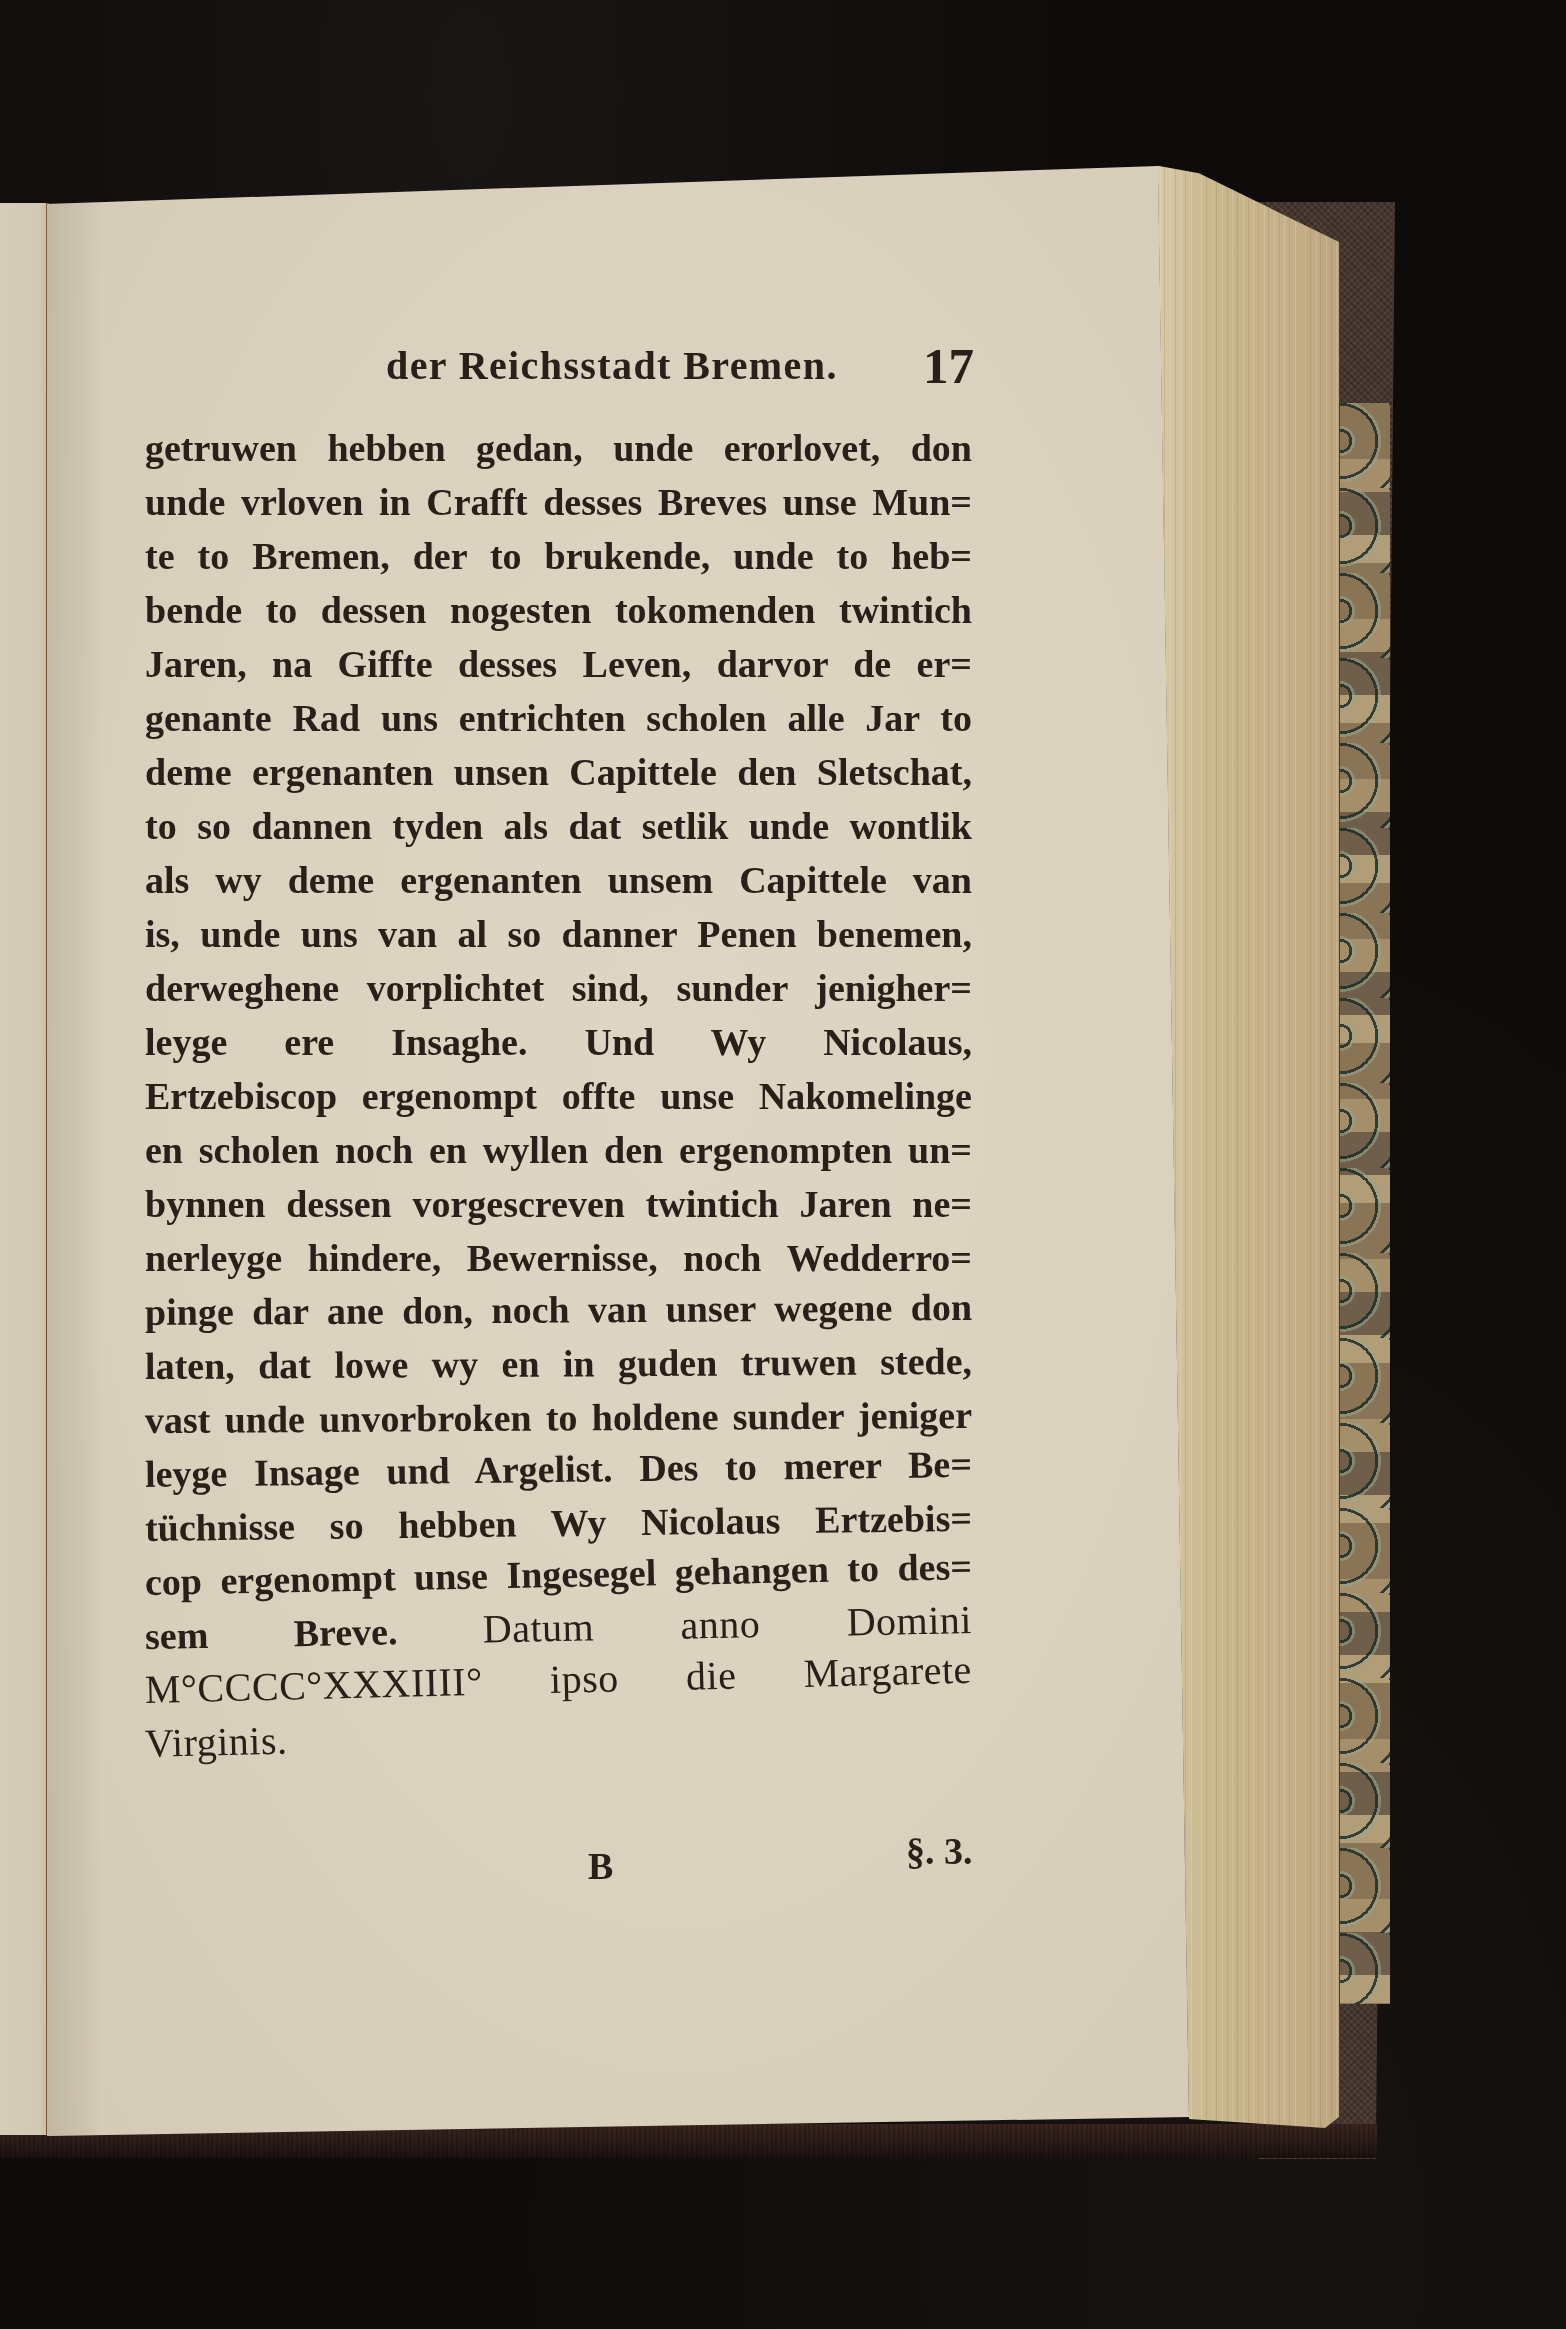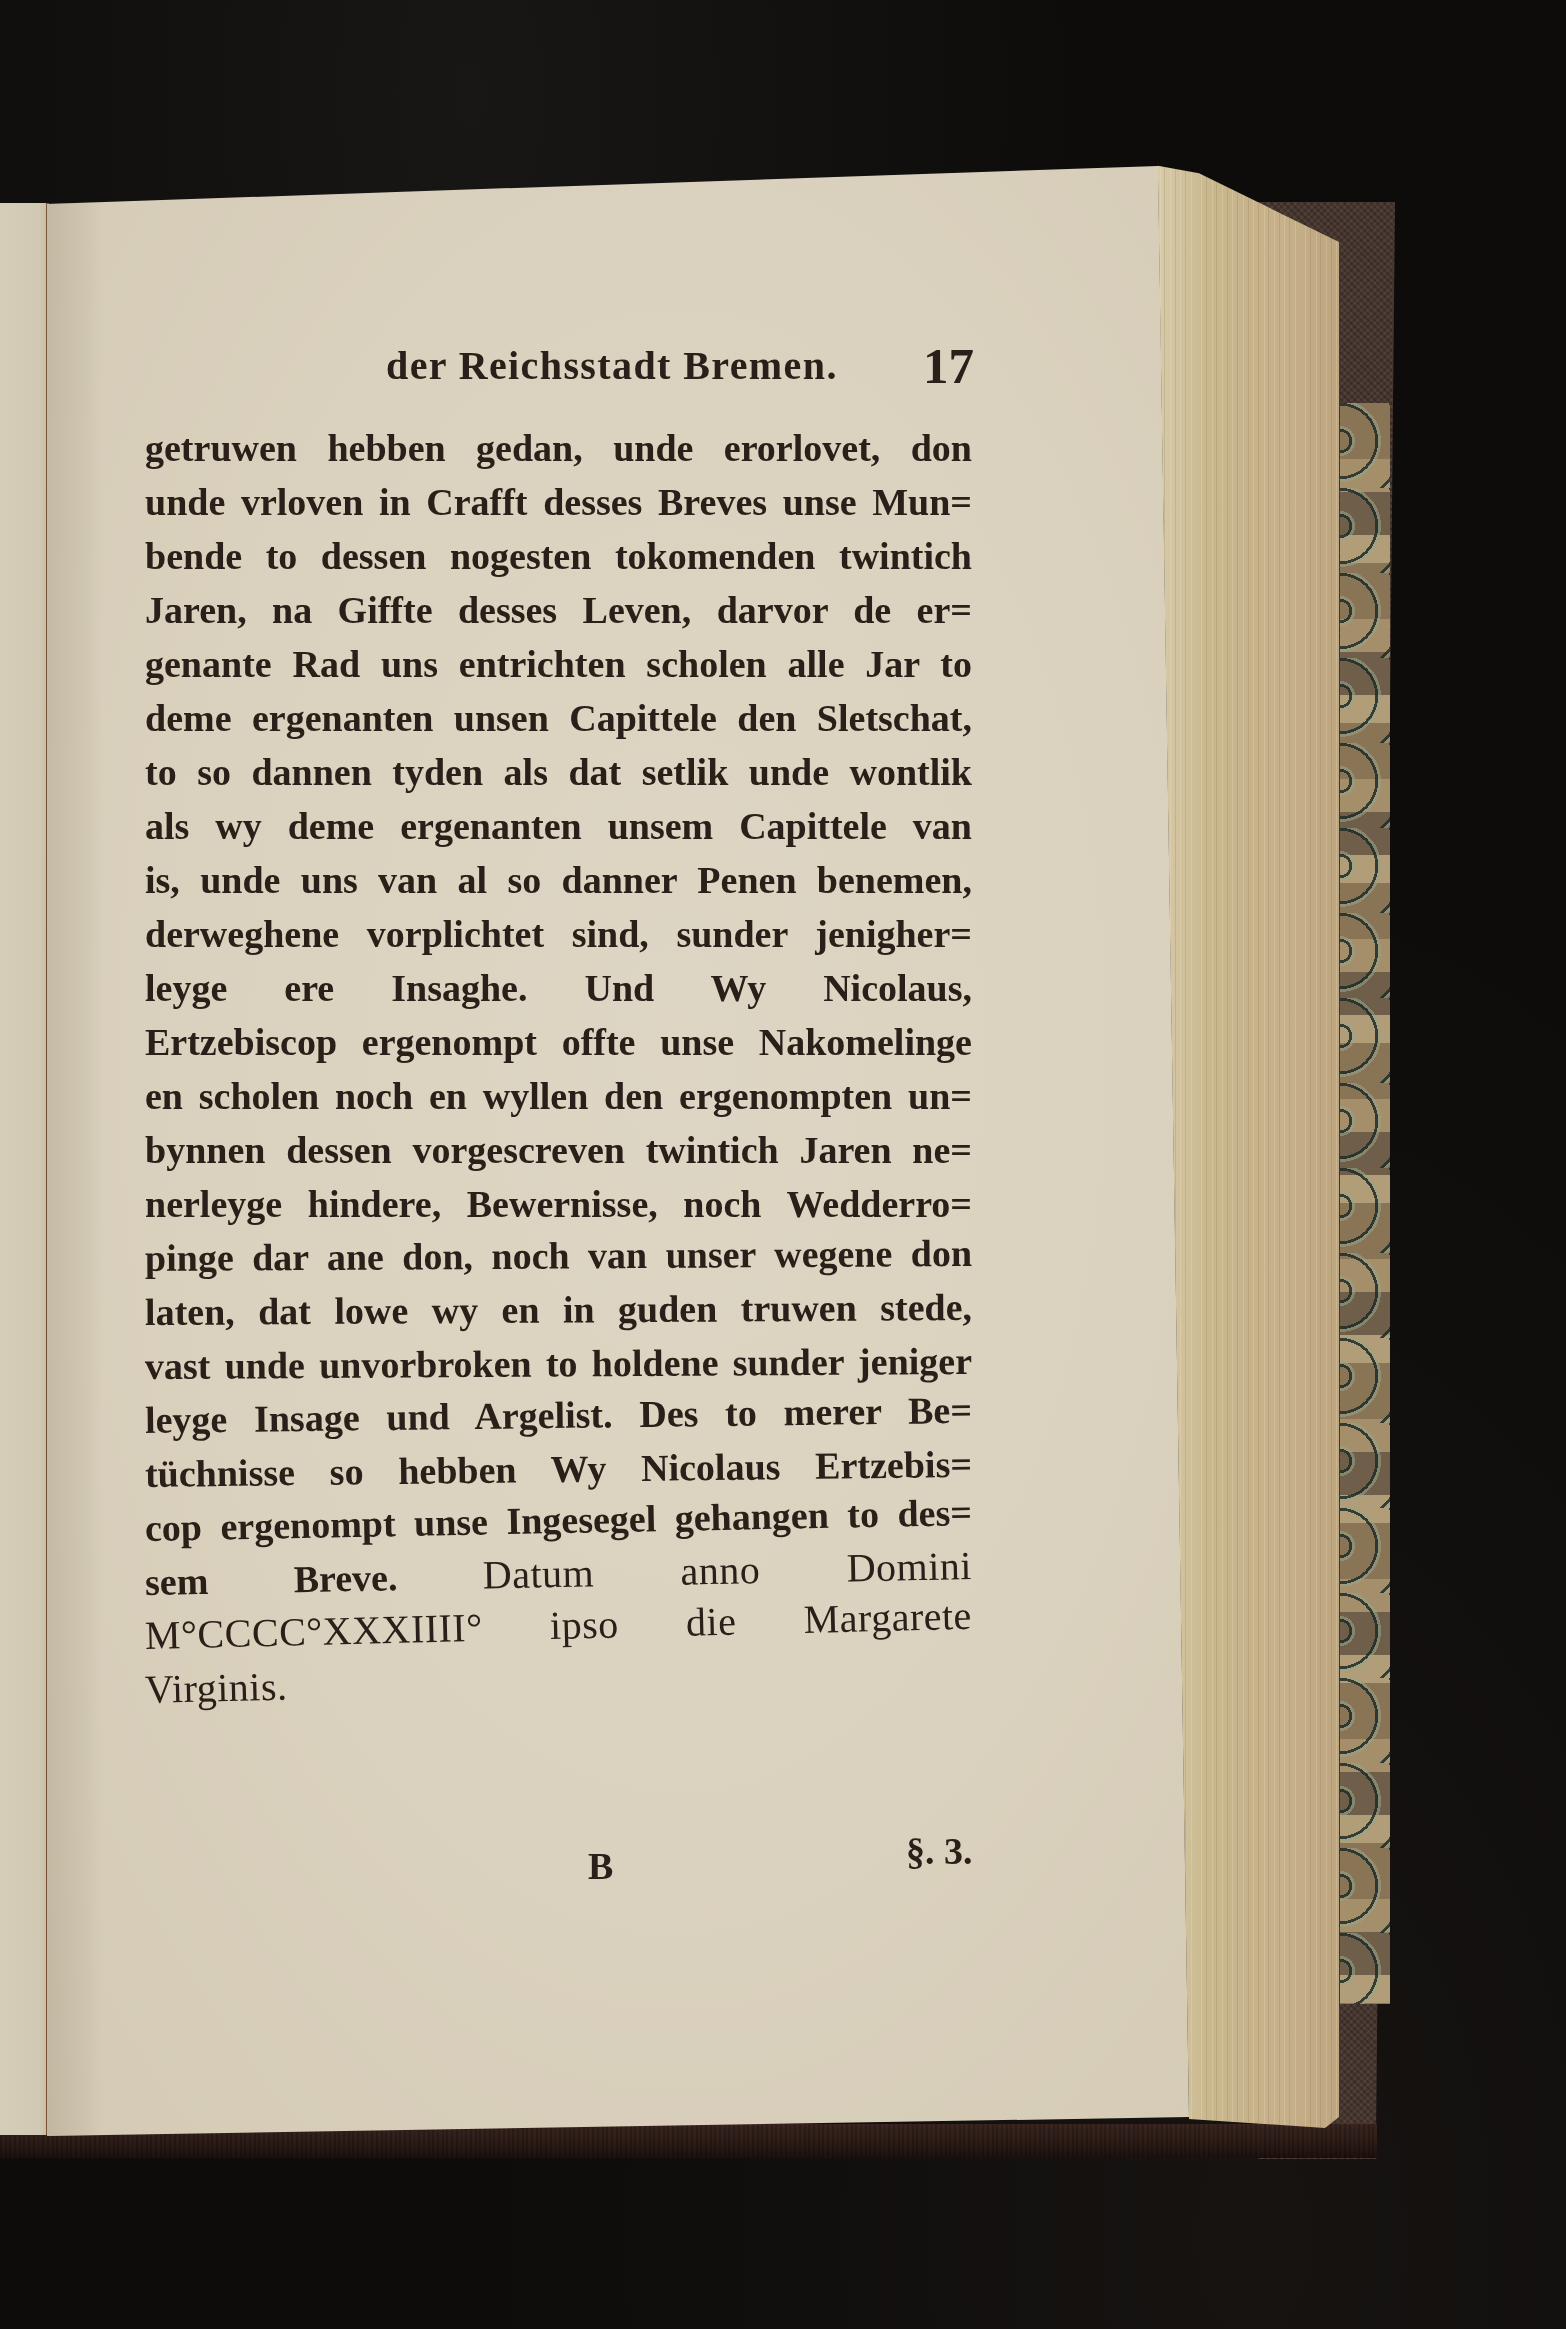--- a/index.html
+++ b/index.html
@@ -121,20 +121,21 @@
 <div class="abs gutter"></div>
 
 <div class="abs right-page"></div>
 
 <div class="abs running-head ink fr">der Reichsstadt Bremen.</div>
 <div class="abs page-number ink">17</div>
 
 <div class="abs body-text ink">
   <div class="line fr">getruwen hebben gedan, unde erorlovet, don</div>
   <div class="line fr">unde vrloven in Crafft desses Breves unse Mun=</div>
+  <div class="line fr">te to Bremen, der to brukende, unde to heb=</div>
   <div class="line fr">bende to dessen nogesten tokomenden twintich</div>
   <div class="line fr">Jaren, na Giffte desses Leven, darvor de er=</div>
   <div class="line fr">genante Rad uns entrichten scholen alle Jar to</div>
   <div class="line fr">deme ergenanten unsen Capittele den Sletschat,</div>
   <div class="line fr">to so dannen tyden als dat setlik unde wontlik</div>
   <div class="line fr">als wy deme ergenanten unsem Capittele van</div>
   <div class="line fr">is, unde uns van al so danner Penen benemen,</div>
   <div class="line fr">derweghene vorplichtet sind, sunder jenigher=</div>
   <div class="line fr">leyge ere Insaghe.  Und Wy Nicolaus,</div>
   <div class="line fr">Ertzebiscop ergenompt offte unse Nakomelinge</div>

